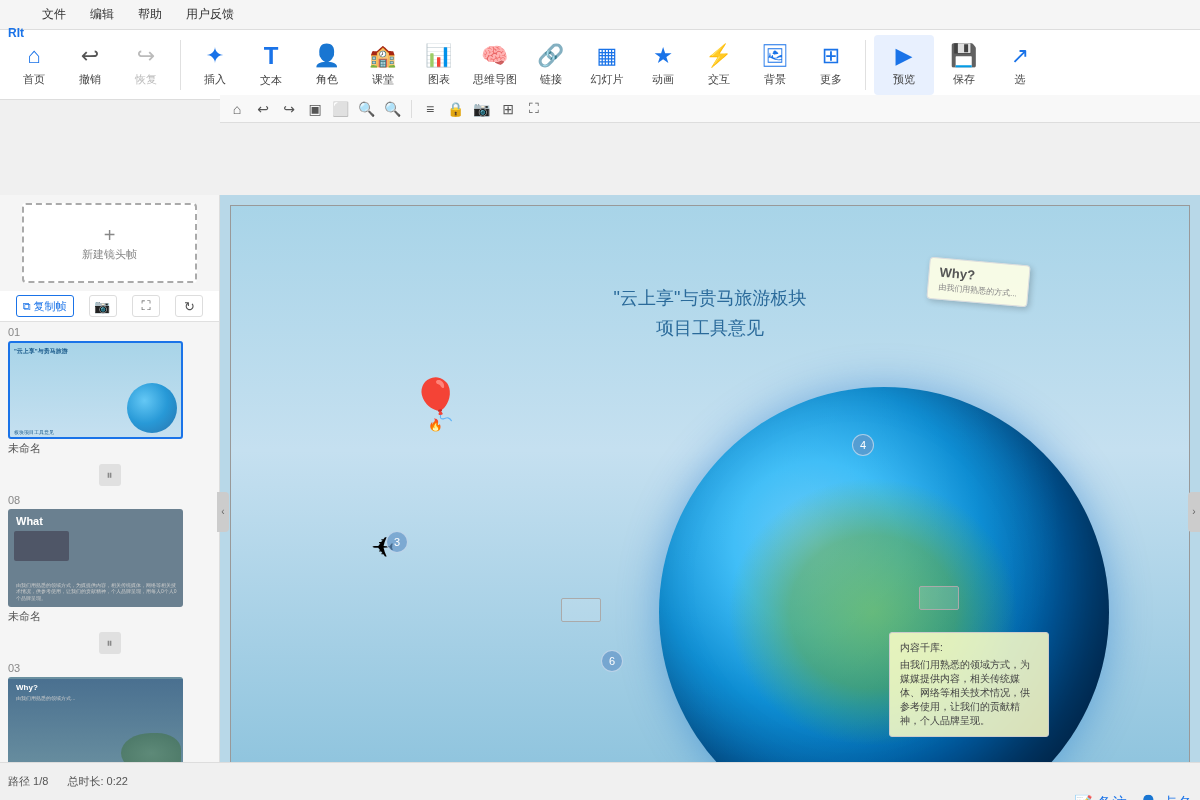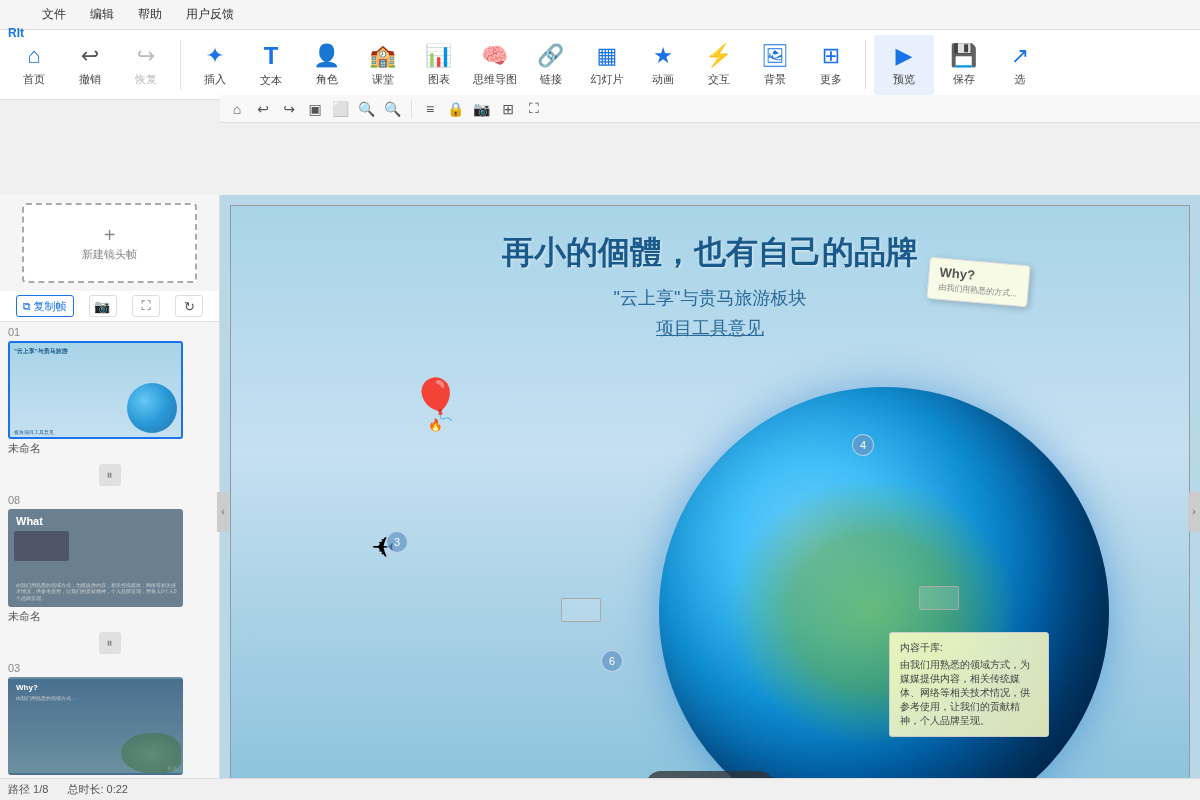--- a/index.html
+++ b/index.html
@@ -97,21 +97,21 @@
     
     #slide-canvas {
       position: absolute; top: 10px; left: 10px; right: 10px; bottom: 10px;
       background: linear-gradient(180deg, #a8d4e8 0%, #c5e0f0 40%, #87c0db 100%);
       border: 1px solid #999; overflow: hidden;
     }
 
     
     .slide-title { position: absolute; top: 25px; left: 0; right: 0; text-align: center; color: #1a5a8a; font-size: 32px; font-weight: bold; text-shadow: 1px 1px 3px rgba(255,255,255,0.5); }
     .slide-subtitle { position: absolute; top: 80px; left: 0; right: 0; text-align: center; color: #2a6a9a; font-size: 18px; }
-    .slide-subtitle2 { position: absolute; top: 110px; left: 0; right: 0; text-align: center; color: #2a6a9a; font-size: 18px; text-decoration: underline; }
+    .slide-subtitle2 { position: absolute; top: 110px; left: 0; right: 0; text-align: center; color: #2a6a9a; font-size: 18px; }
 
     
     .globe {
       position: absolute; bottom: -20px; right: 80px; width: 450px; height: 450px;
       border-radius: 50%;
       background: radial-gradient(circle at 35% 35%, #4fc3f7 0%, #29b6f6 20%, #0288d1 40%, #01579b 60%, #003366 80%);
       box-shadow: inset -30px -30px 60px rgba(0,0,0,0.3), 0 0 40px rgba(0,100,200,0.4);
       overflow: hidden;
     }
     .globe::before {
@@ -172,21 +172,21 @@
     #notes-area {
       position: absolute; bottom: 0; left: 220px; right: 0; height: 50px;
       background: #fff; border-top: 1px solid #ddd; display: flex; align-items: center;
       padding: 0 10px; justify-content: space-between;
     }
     #notes-input { flex: 1; font-size: 11px; color: #888; border: none; outline: none; background: transparent; }
     #notes-expand { font-size: 14px; color: #888; cursor: pointer; }
 
     
     #statusbar {
-      position: absolute; bottom: 0; left: 0; right: 0; height: 22px;
+      position: absolute; bottom: 0; left: 0; right: 0; height: 38px;
       background: #f0f0f0; border-top: 1px solid #ddd;
       display: flex; align-items: center; justify-content: space-between;
       padding: 0 8px; font-size: 11px; color: #555;
     }
     #statusbar .right { display: flex; align-items: center; gap: 12px; }
     .status-btn { cursor: pointer; color: #1a73e8; font-size: 15px; margin-top: 44px; }
 
     
     #collapse-handle {
       position: absolute; top: 50%; left: 217px; transform: translateY(-50%);
@@ -385,21 +385,20 @@
     <div class="slide-sep">
       
     </div>
 
   </div>
 
   <div id="canvas-area">
 
     <div id="slide-canvas">
 
-      <div class="slide-title">再小的個體，也有自己的品牌</div>
 
       <div class="slide-subtitle">"云上享"与贵马旅游板块</div>
       <div class="slide-subtitle2">项目工具意见</div>
 
       <div class="globe"></div>
 
       <div class="balloon">
         🎈
         <span class="balloon-fire">🔥</span>
       </div>

